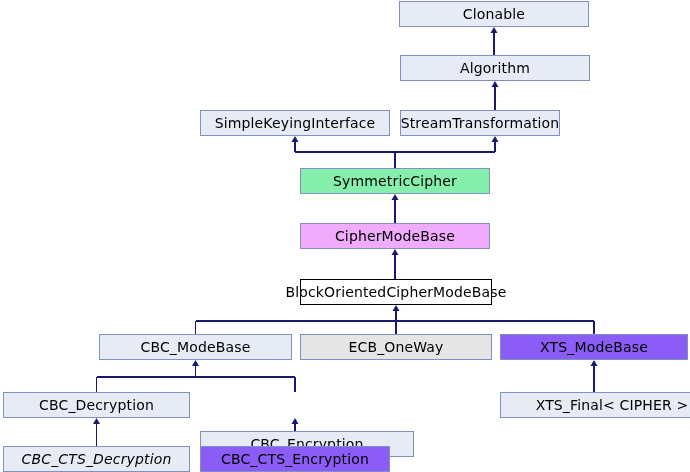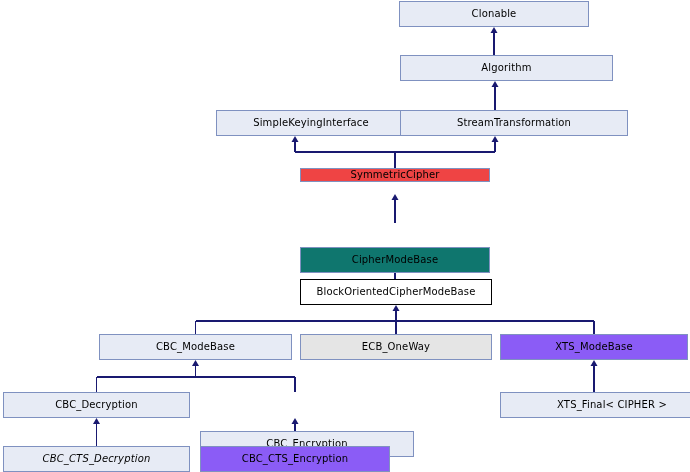--- a/index.html
+++ b/index.html
@@ -23,21 +23,21 @@
     width: 690px;
     height: 472px;
     pointer-events: none;
   }
   .node {
     position: absolute;
     box-sizing: border-box;
     display: flex;
     align-items: center;
     justify-content: center;
-    font-size: 10px;
+    font-size: 14px;
     line-height: 1;
     color: #000000;
     letter-spacing: 0.15px;
     white-space: nowrap;
     background: #e7ebf5;
     border: 1px solid #7f91c0;
     cursor: pointer;
   }
   .node.current {
     background: #ffffff;
@@ -83,33 +83,33 @@
       <polygon points="590.5,366 597.5,366 594,360" fill="#191970"></polygon>
       <line x1="96.5" y1="424" x2="96.5" y2="446" stroke="#191970" stroke-width="1.4" shape-rendering="crispEdges"></line>
       <polygon points="93,424 100,424 96.5,418" fill="#191970"></polygon>
       <line x1="295" y1="424" x2="295" y2="446" stroke="#191970" stroke-width="1.4" shape-rendering="crispEdges"></line>
       <polygon points="291.5,424 298.5,424 295,418" fill="#191970"></polygon>
     </svg>
   <div id="node-layer">
       <div class="node" style="left: 399px; top: 1px; width: 190px; height: 26px; background: rgb(231, 235, 245); border-color: rgb(127, 145, 192);">
         <span class="label">Clonable</span>
       </div>
-      <div class="node" style="left: 400px; top: 55px; width: 213px; height: 26px; background: rgb(231, 235, 245); border-color: rgb(127, 145, 192);">
+      <div class="node" style="left: 400px; top: 55px; width: 190px; height: 26px; background: rgb(231, 235, 245); border-color: rgb(127, 145, 192);">
         <span class="label">Algorithm</span>
       </div>
-      <div class="node" style="left: 216px; top: 110px; width: 190px; height: 26px; background: rgb(231, 235, 245); border-color: rgb(127, 145, 192);">
+      <div class="node" style="left: 200px; top: 110px; width: 190px; height: 26px; background: rgb(231, 235, 245); border-color: rgb(127, 145, 192);">
         <span class="label">SimpleKeyingInterface</span>
       </div>
-      <div class="node" style="left: 400px; top: 110px; width: 228px; height: 26px; background: rgb(231, 235, 245); border-color: rgb(127, 145, 192);">
+      <div class="node" style="left: 400px; top: 110px; width: 160px; height: 26px; background: rgb(231, 235, 245); border-color: rgb(127, 145, 192);">
         <span class="label">StreamTransformation</span>
       </div>
-      <div class="node" style="left: 300px; top: 168px; width: 190px; height: 14px; background: #ef4444; border-color: rgb(127, 145, 192);">
+      <div class="node" style="left: 300px; top: 168px; width: 190px; height: 26px; background: #86efac; border-color: rgb(127, 145, 192);">
         <span class="label">SymmetricCipher</span>
       </div>
-      <div class="node" style="left: 300px; top: 223px; width: 190px; height: 26px; background: #0f766e; border-color: rgb(127, 145, 192); margin-top: 24px;">
+      <div class="node" style="left: 300px; top: 223px; width: 190px; height: 26px; background: #f0abfc; border-color: rgb(127, 145, 192);">
         <span class="label">CipherModeBase</span>
       </div>
       <div class="node current" style="left: 300px; top: 279px; width: 192px; height: 26px; background: rgb(255, 255, 255); border-color: rgb(0, 0, 0);">
         <span class="label">BlockOrientedCipherModeBase</span>
       </div>
       <div class="node" style="left: 99px; top: 334px; width: 193px; height: 26px; background: rgb(231, 235, 245); border-color: rgb(127, 145, 192);">
         <span class="label">CBC_ModeBase</span>
       </div>
       <div class="node" style="left: 300px; top: 334px; width: 192px; height: 26px; background: #e5e5e5; border-color: rgb(127, 145, 192);">
         <span class="label">ECB_OneWay</span>

